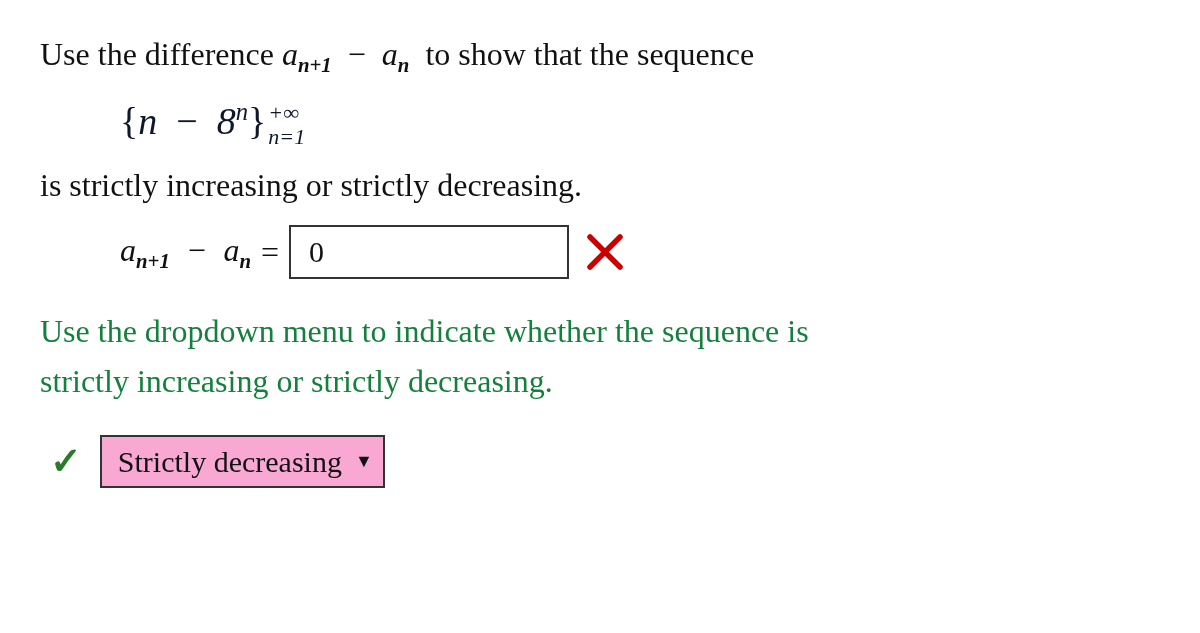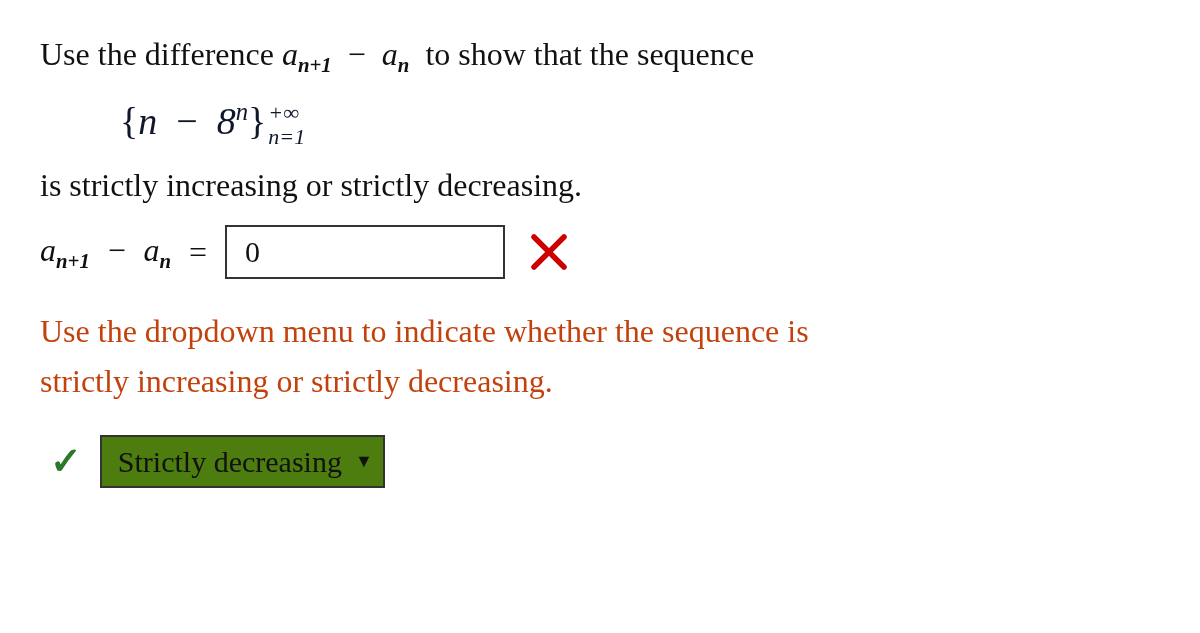--- a/index.html
+++ b/index.html
@@ -42,22 +42,23 @@
     .is-strictly-text {
       font-size: 32px;
       color: #111;
       margin-bottom: 16px;
       line-height: 1.5;
     }
 
     .equation-row {
       display: flex;
       align-items: center;
+      margin-left: 80px;
       margin-bottom: 28px;
-      gap: 12px;
+      gap: 4px;
     }
 
     .equation-lhs {
       font-size: 32px;
       font-style: italic;
       color: #111;
       white-space: nowrap;
     }
 
     .equation-equals {
@@ -86,21 +87,21 @@
       align-items: center;
     }
 
     .x-svg {
       width: 40px;
       height: 40px;
     }
 
     .dropdown-instruction {
       font-size: 32px;
-      color: #c2410c;
+      color: #15803d;
       line-height: 1.55;
       margin-bottom: 28px;
     }
 
     .dropdown-row {
       display: flex;
       align-items: center;
       gap: 18px;
       margin-left: 10px;
     }
@@ -110,21 +111,21 @@
       font-size: 38px;
       font-weight: bold;
     }
 
     .dropdown-select {
       border: 2px solid #333;
       padding: 8px 16px;
       font-size: 30px;
       font-family: 'Georgia', 'Times New Roman', serif;
       color: #111;
-      background: #4d7c0f;
+      background: #f9a8d4;
       appearance: none;
       -webkit-appearance: none;
       cursor: pointer;
       min-width: 260px;
       padding-right: 40px;
       position: relative;
     }
 
     .dropdown-wrapper {
       position: relative;

